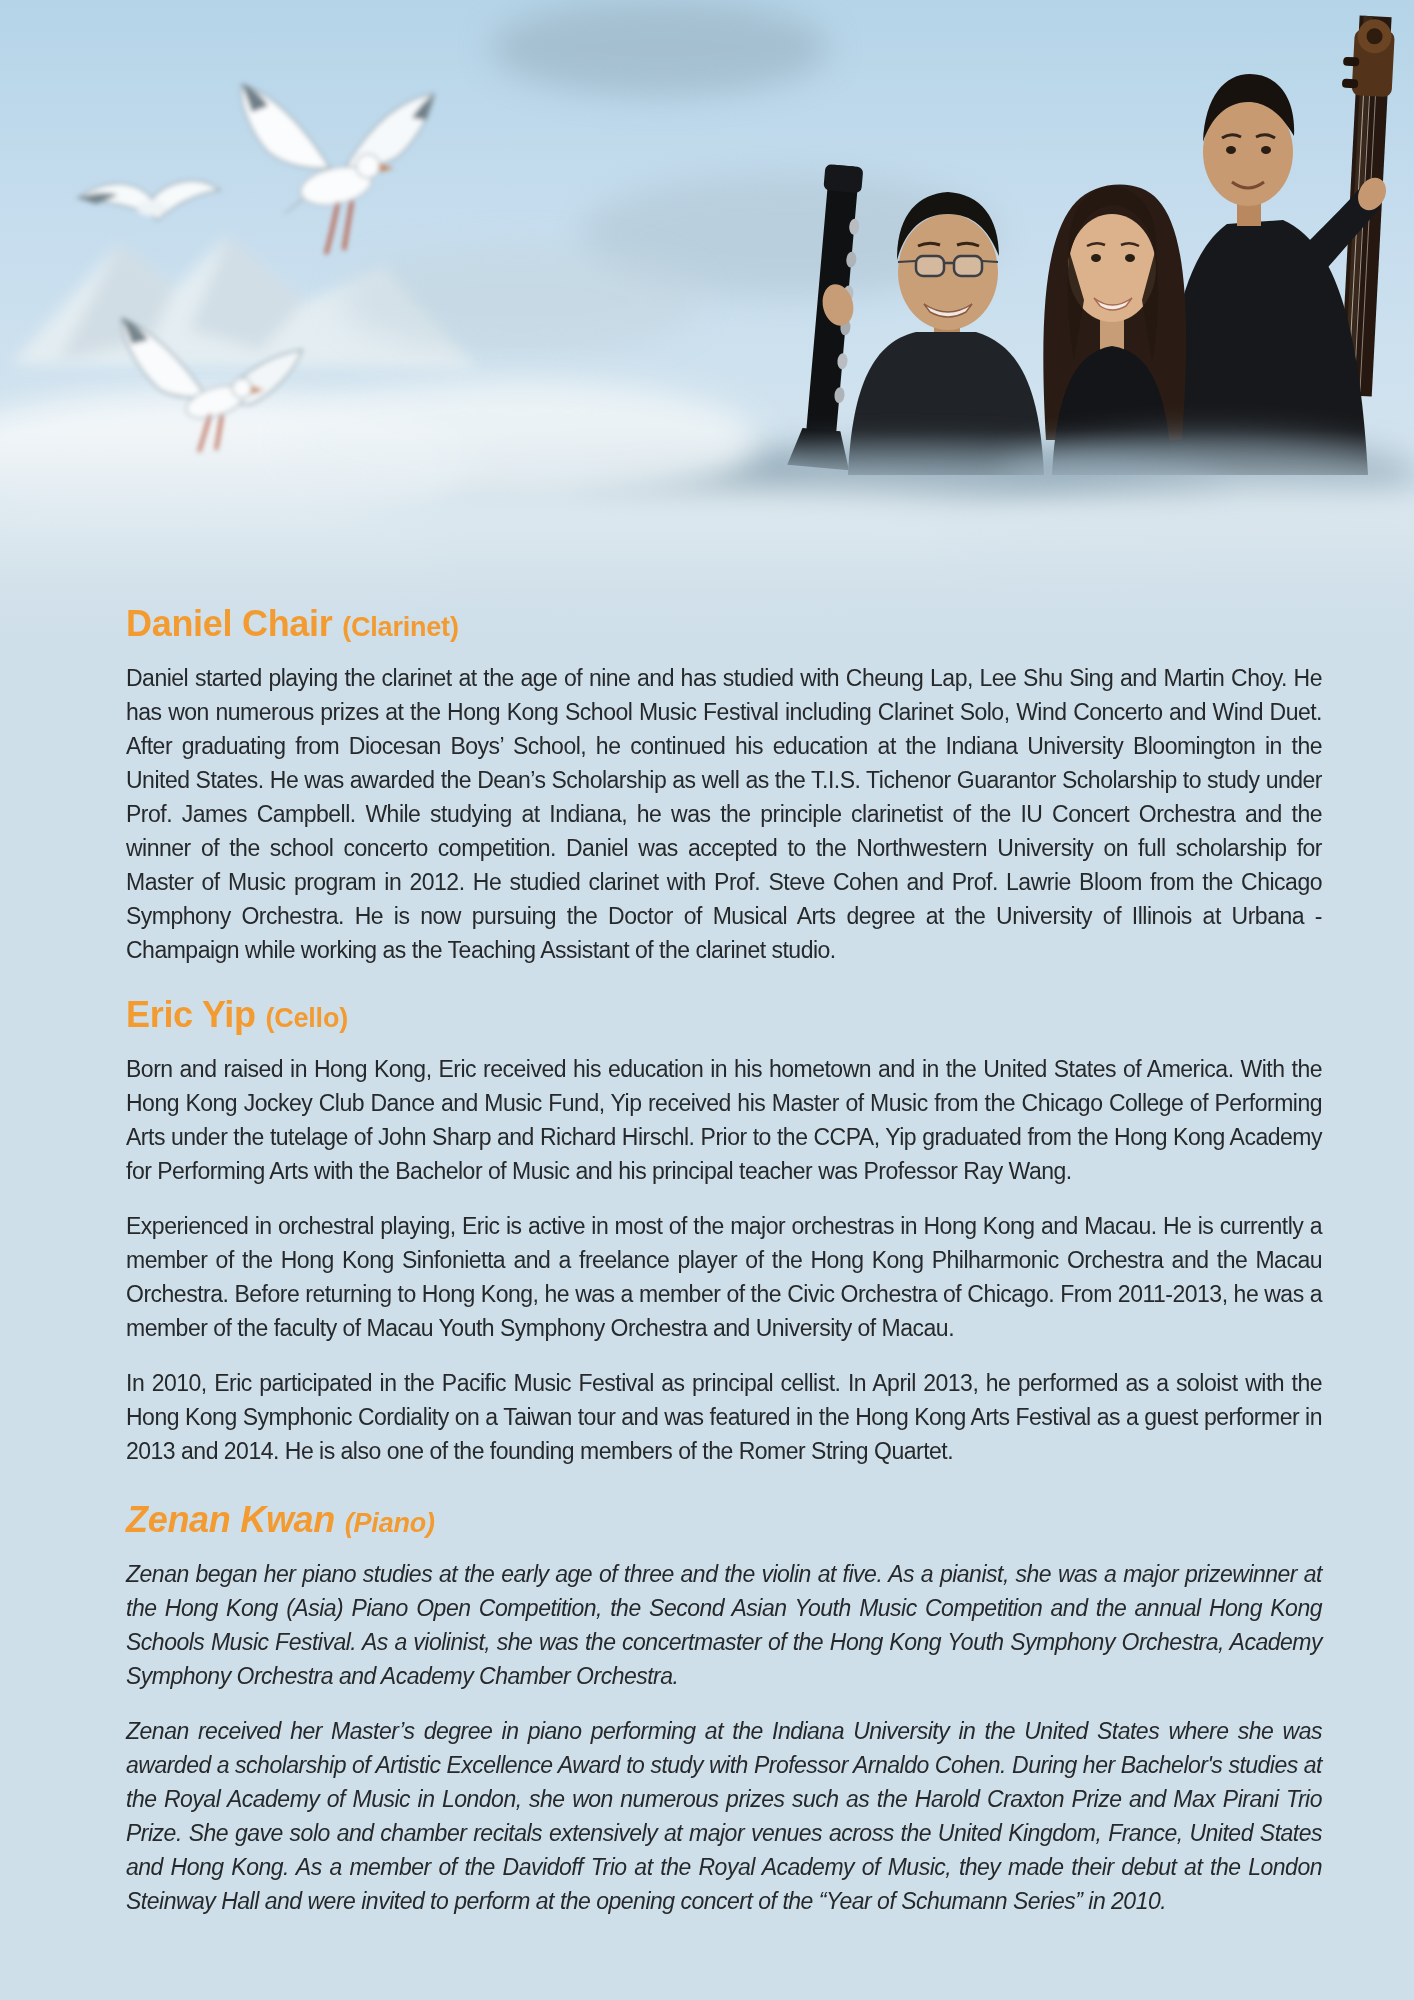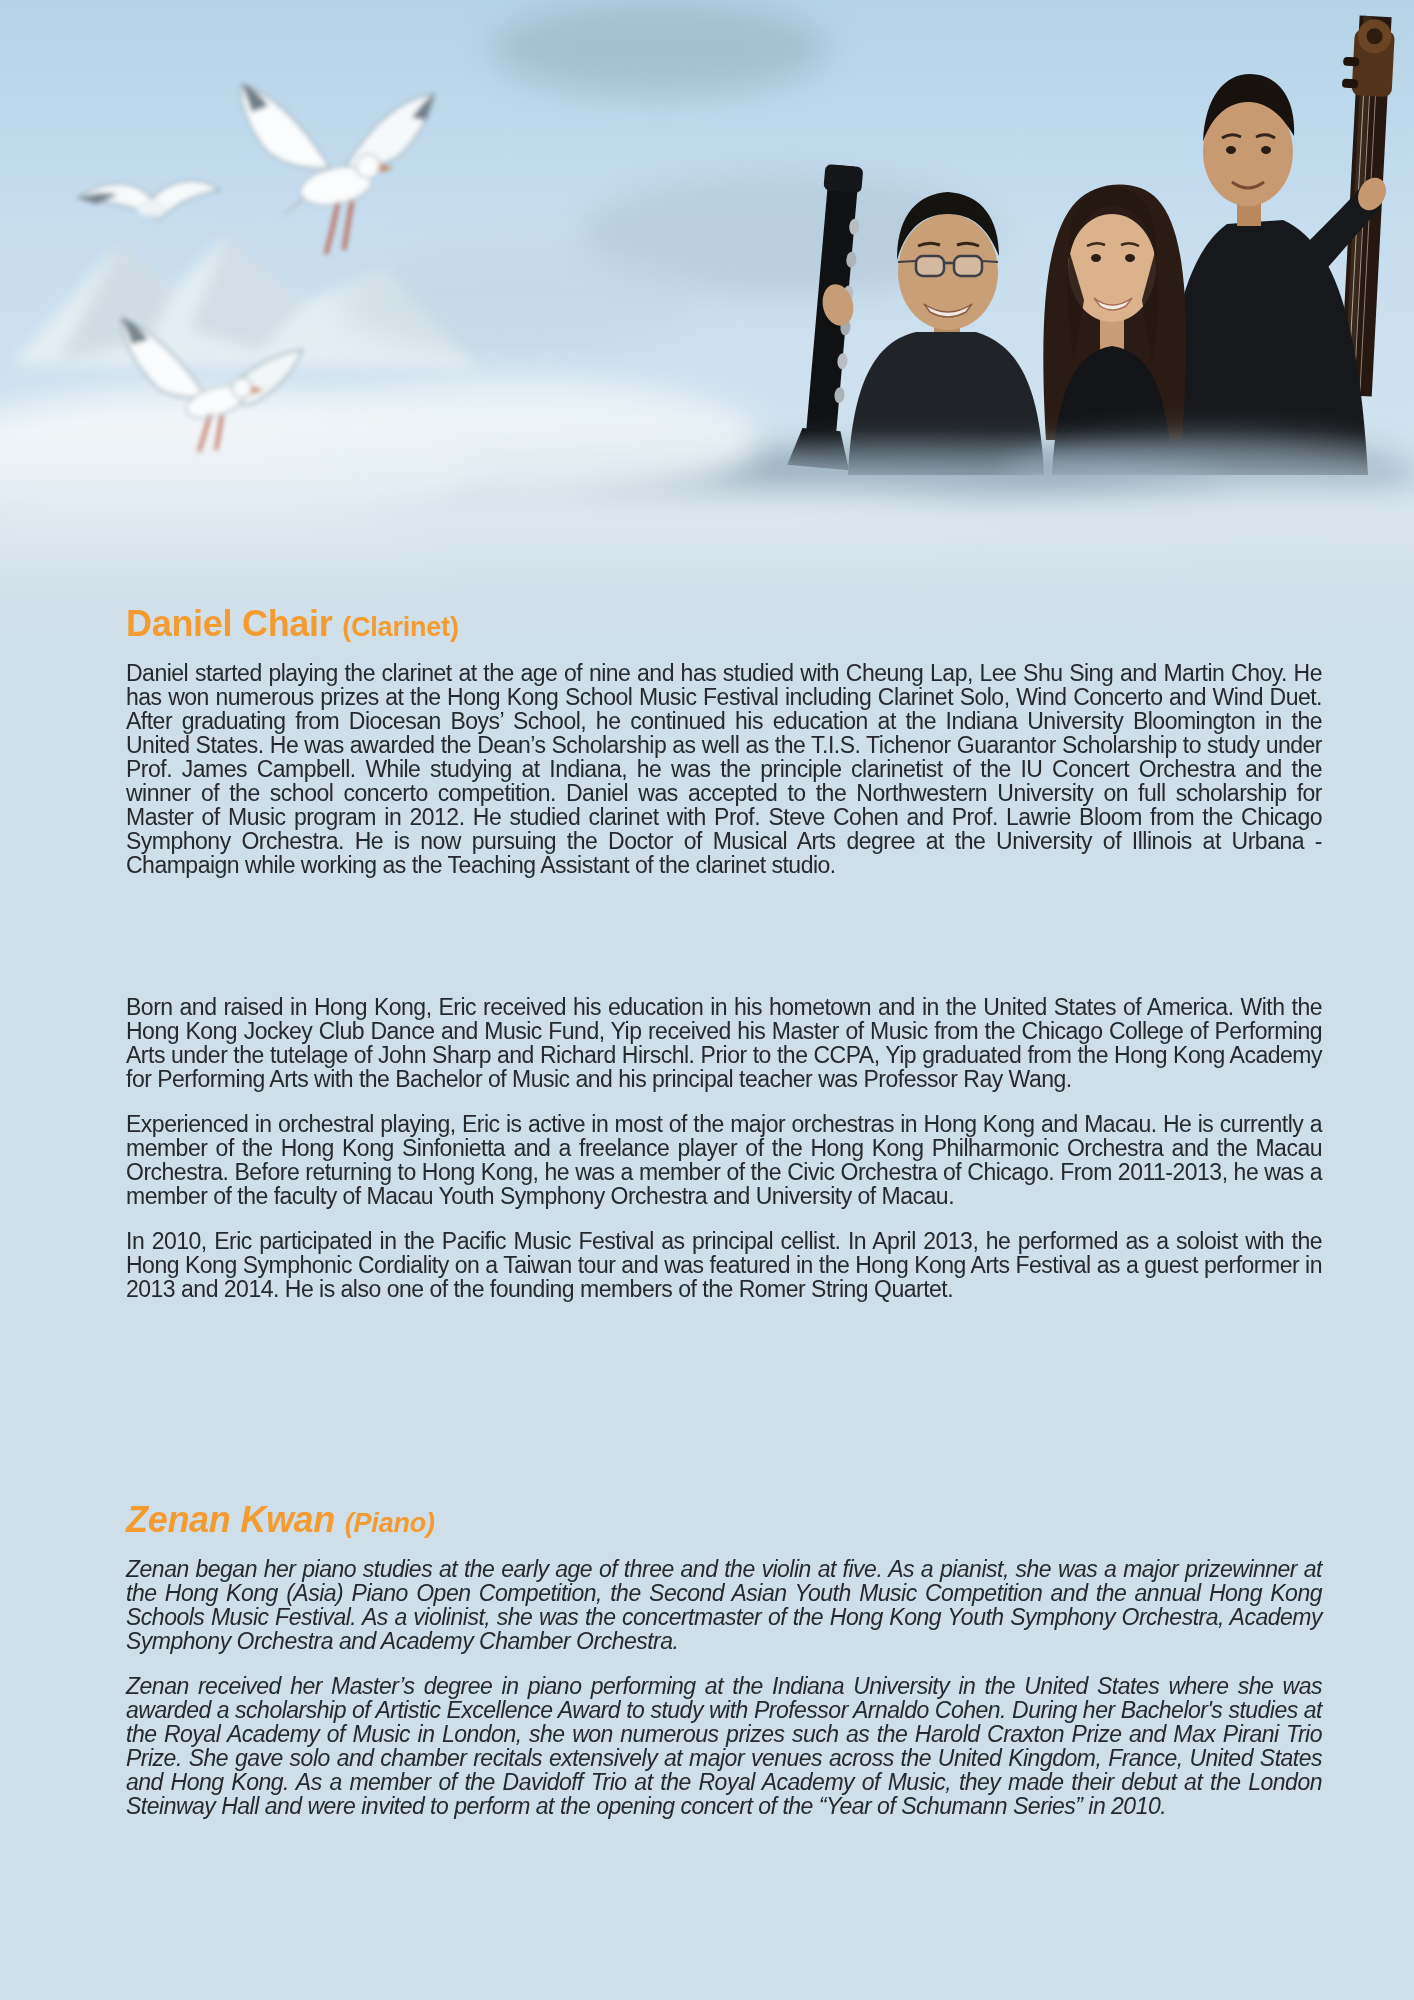--- a/index.html
+++ b/index.html
@@ -16,21 +16,21 @@
   #section-eric{top:995px;}
   #section-zenan{top:1500px;font-style:italic;}
   h2{
     margin:0 0 14px 0;
     color:#f39b30;
     font-size:36px;line-height:40px;font-weight:bold;letter-spacing:-0.3px;
   }
   h2 .inst{font-size:27px;letter-spacing:-0.2px;}
   .bio-section p{
     margin:0 0 21px 0;
-    font-size:23px;line-height:24px;letter-spacing:-0.5px;
+    font-size:23px;line-height:34px;letter-spacing:-0.5px;
     color:#26292b;text-align:justify;
   }
 </style>
 </head>
 <body>
 
 <div id="page">
 
   <div id="hero">
     <svg width="1414" height="640" viewBox="0 0 1414 640" xmlns="http://www.w3.org/2000/svg">
@@ -196,20 +196,24 @@
 
     <section class="bio-section" id="section-daniel">
       <h2>
         <span class="name">Daniel Chair</span>
         <span class="inst">(Clarinet)</span>
       </h2>
       <p>Daniel started playing the clarinet at the age of nine and has studied with Cheung Lap, Lee Shu Sing and Martin Choy. He has won numerous prizes at the Hong Kong School Music Festival including Clarinet Solo, Wind Concerto and Wind Duet. After graduating from Diocesan Boys’ School, he continued his education at the Indiana University Bloomington in the United States. He was awarded the Dean’s Scholarship as well as the T.I.S. Tichenor Guarantor Scholarship to study under Prof. James Campbell. While studying at Indiana, he was the principle clarinetist of the IU Concert Orchestra and the winner of the school concerto competition. Daniel was accepted to the Northwestern University on full scholarship for Master of Music program in 2012. He studied clarinet with Prof. Steve Cohen and Prof. Lawrie Bloom from the Chicago Symphony Orchestra. He is now pursuing the Doctor of Musical Arts degree at the University of Illinois at Urbana - Champaign while working as the Teaching Assistant of the clarinet studio.</p>
     </section>
 
     <section class="bio-section" id="section-eric">
+      <h2>
+        <span class="name">Eric Yip</span>
+        <span class="inst">(Cello)</span>
+      </h2>
       <p>Born and raised in Hong Kong, Eric received his education in his hometown and in the United States of America. With the Hong Kong Jockey Club Dance and Music Fund, Yip received his Master of Music from the Chicago College of Performing Arts under the tutelage of John Sharp and Richard Hirschl. Prior to the CCPA, Yip graduated from the Hong Kong Academy for Performing Arts with the Bachelor of Music and his principal teacher was Professor Ray Wang.</p>
       <p>Experienced in orchestral playing, Eric is active in most of the major orchestras in Hong Kong and Macau. He is currently a member of the Hong Kong Sinfonietta and a freelance player of the Hong Kong Philharmonic Orchestra and the Macau Orchestra.  Before returning to Hong Kong, he was a member of the Civic Orchestra of Chicago.  From 2011-2013, he was a member of the faculty of Macau Youth Symphony Orchestra and University of Macau.</p>
       <p>In 2010, Eric participated in the Pacific Music Festival as principal cellist.  In April 2013, he performed as a soloist with the Hong Kong Symphonic Cordiality on a Taiwan tour and was featured in the Hong Kong Arts Festival as a guest performer in 2013 and 2014.  He is also one of the founding members of the Romer String Quartet.</p>
     </section>
 
     <section class="bio-section" id="section-zenan">
       <h2>
         <span class="name">Zenan Kwan</span>
         <span class="inst">(Piano)</span>
       </h2>

